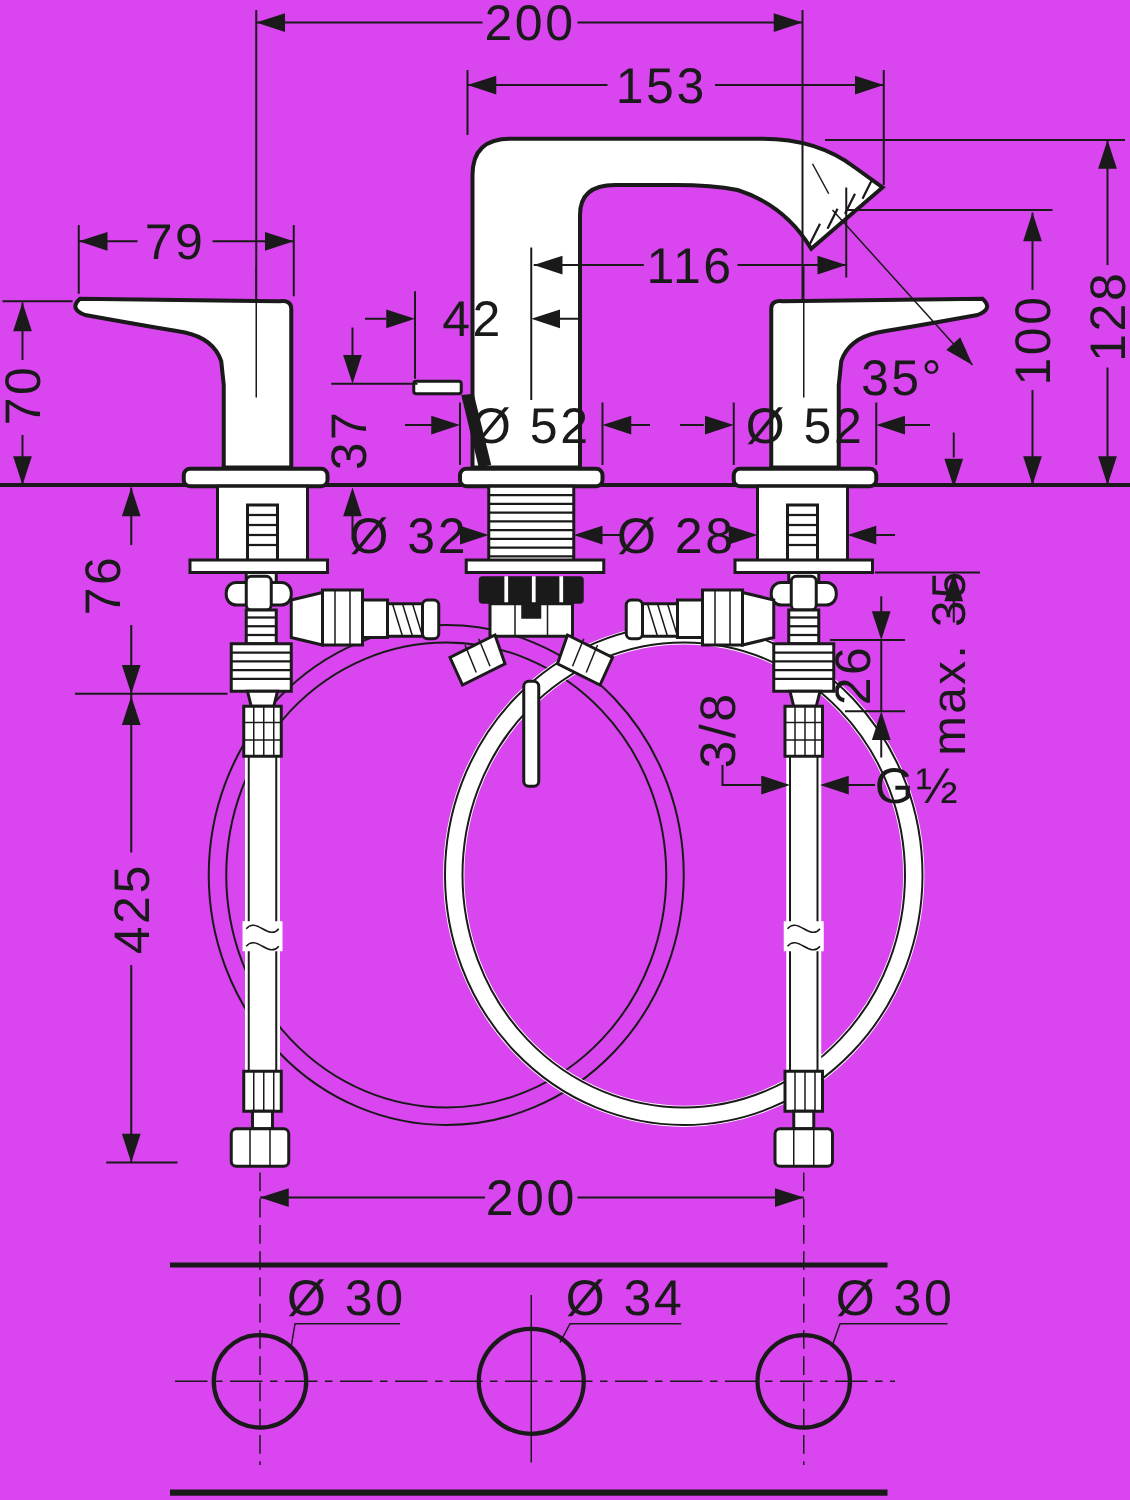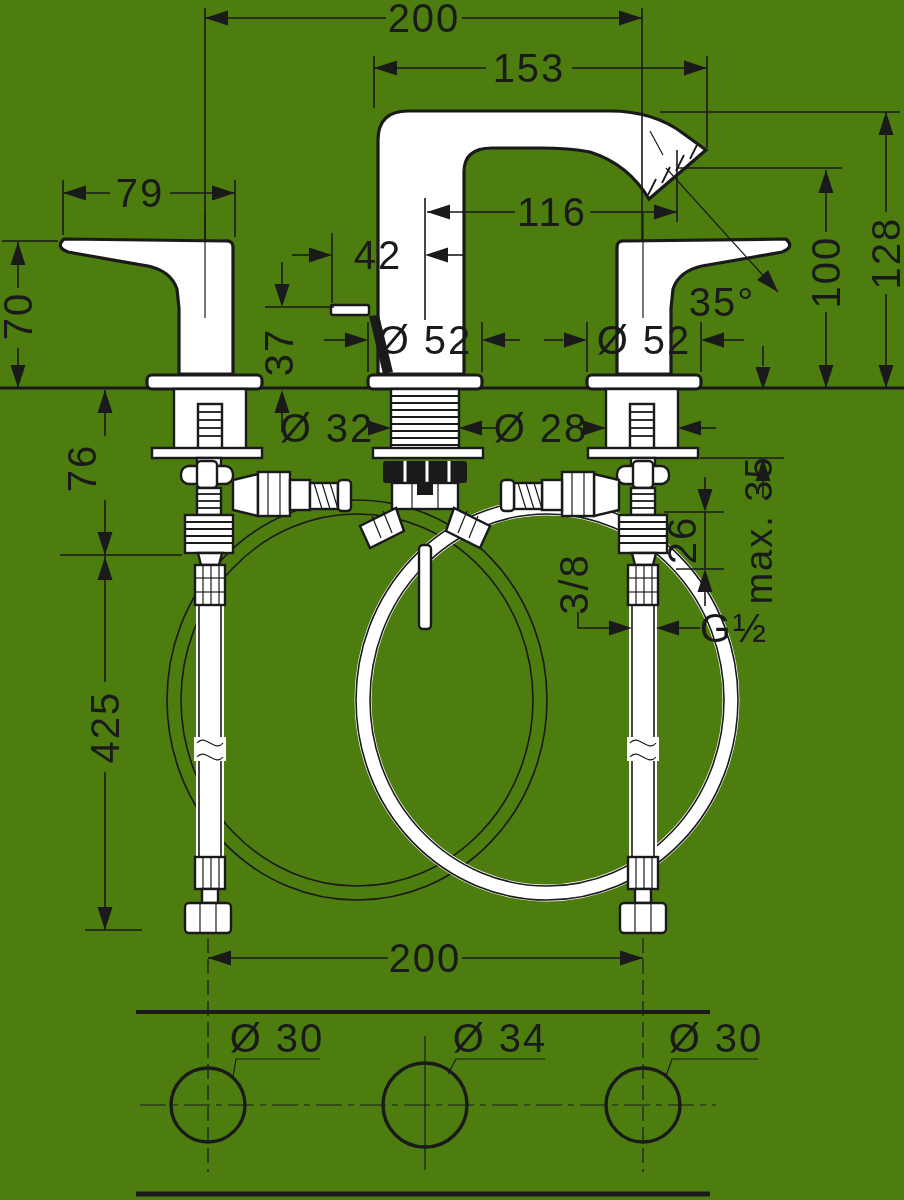--- a/index.html
+++ b/index.html
@@ -1,16 +1,16 @@
 <!DOCTYPE html>
 <html><head>
 <meta charset="utf-8">
 <style>
   html,body{margin:0;padding:0;background:#ffffff;}
-  .stage{width:904px;height:1200px;position:relative;background:#4d7c0f;overflow:hidden;}
+  .stage{width:904px;height:1200px;position:relative;background:#d946ef;overflow:hidden;}
   svg{display:block;}
   .ln{stroke:#1a1a1a;stroke-width:1.6;fill:none;}
   .thin{stroke:#1a1a1a;stroke-width:1.2;fill:none;}
   .part{stroke:#1a1a1a;stroke-width:3.2;fill:#ffffff;}
   .part2{stroke:#1a1a1a;stroke-width:2.4;fill:#ffffff;}
   .hatch{stroke:#1a1a1a;stroke-width:1.8;fill:none;}
   .arw{fill:#1a1a1a;}
   text{font-family:"Liberation Sans","DejaVu Sans",sans-serif;font-size:40px;fill:#1a1a1a;letter-spacing:2px;}
   text.small{font-size:38px;}
 </style>

